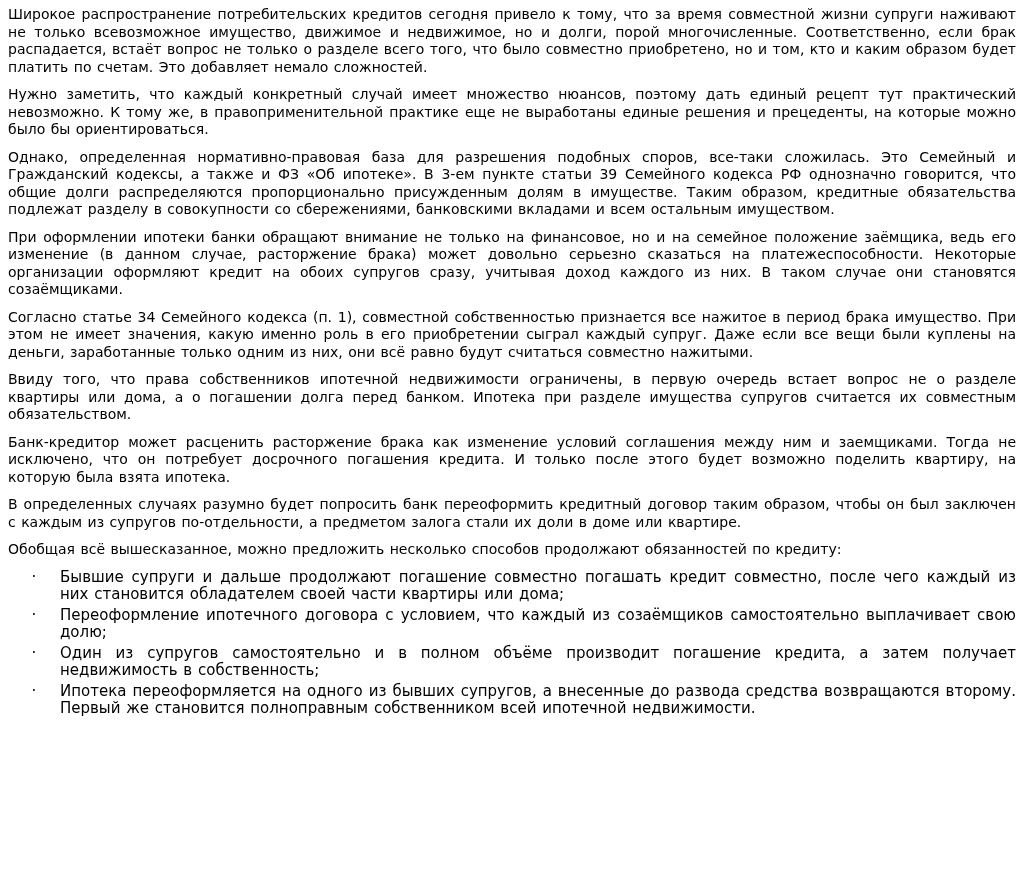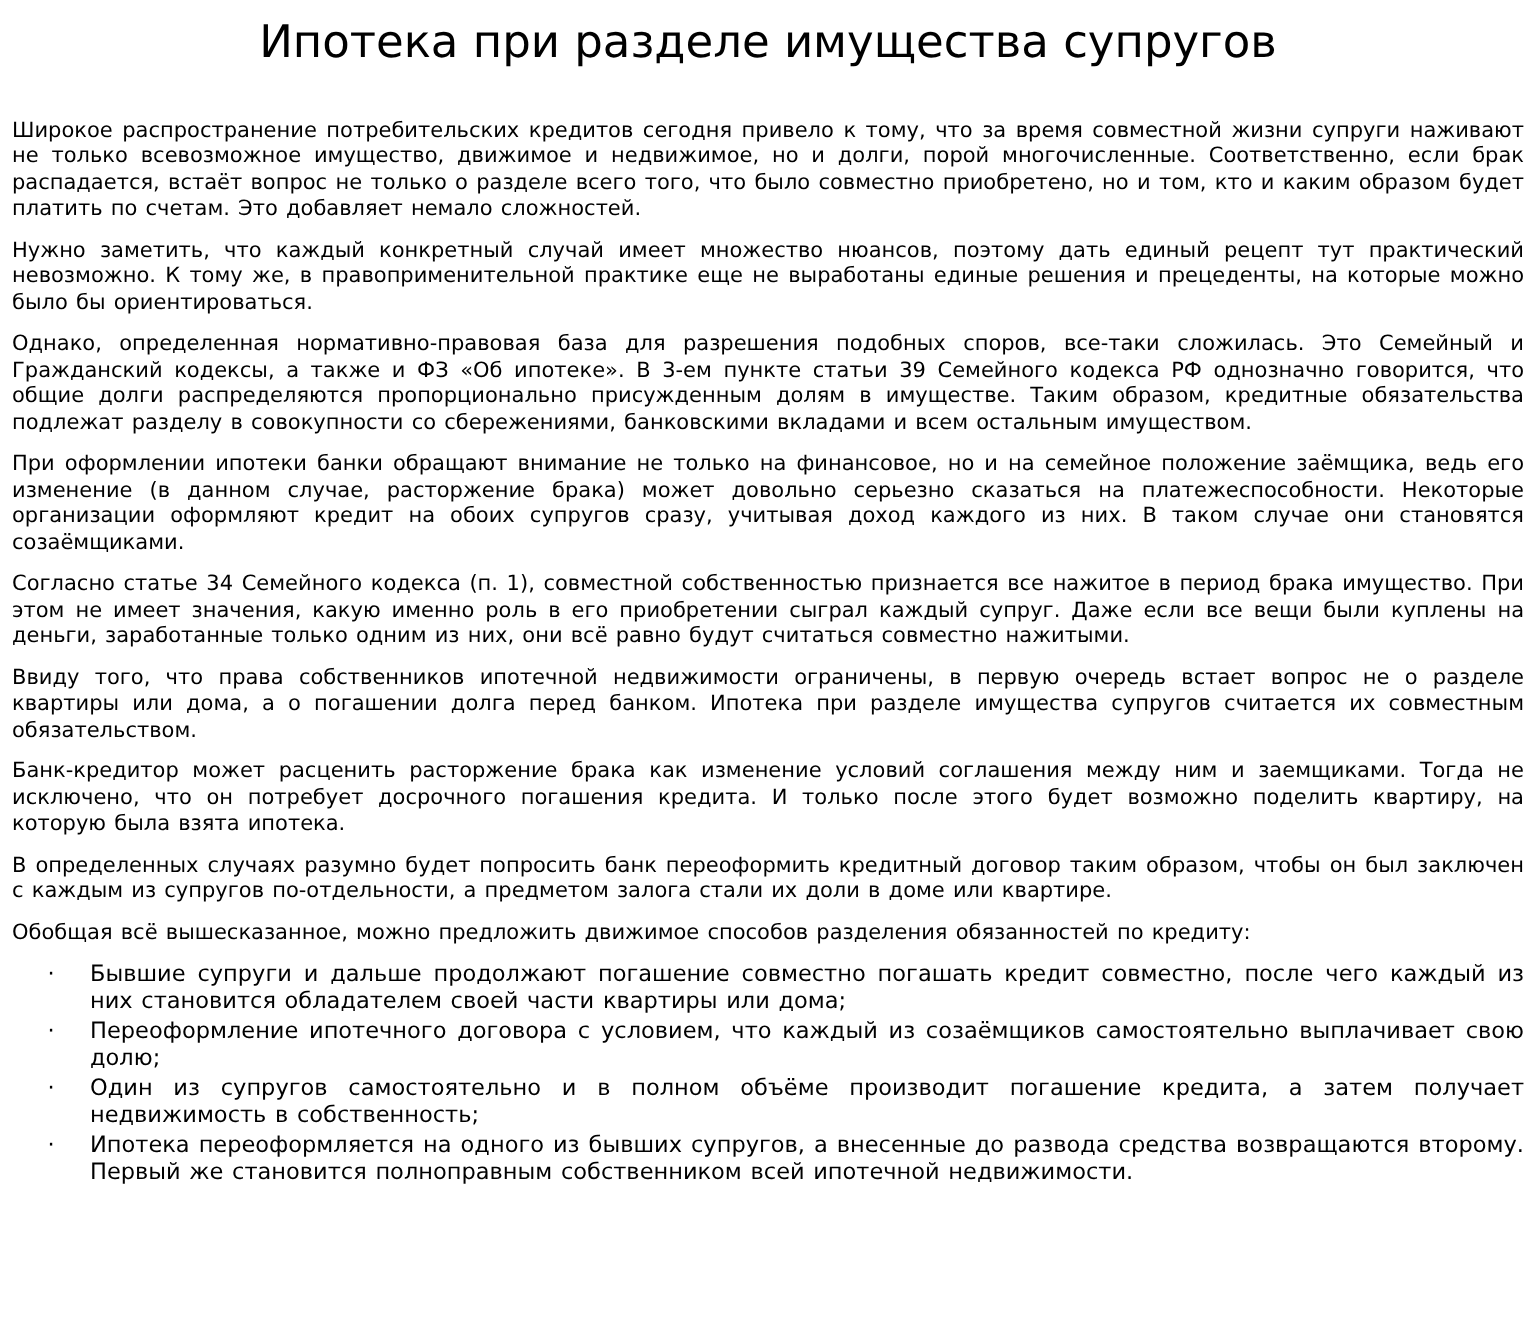--- a/index.html
+++ b/index.html
@@ -49,31 +49,30 @@
     .bullet .btext {
       flex: 1 1 auto;
       text-align: justify;
       word-spacing: 1px;
     }
   </style>
 </head>
 <body>
 
 <main class="page">
-  <h1 class="title">Ипотека при разделе имущества супругов</h1>
 
   <p class="para">Широкое распространение потребительских кредитов сегодня привело к тому, что за время совместной жизни супруги наживают не только всевозможное имущество, движимое и недвижимое, но и долги, порой многочисленные. Соответственно, если брак распадается, встаёт вопрос не только о разделе всего того, что было совместно приобретено, но и том, кто и каким образом будет платить по счетам. Это добавляет немало сложностей.</p>
   <p class="para">Нужно заметить, что каждый конкретный случай имеет множество нюансов, поэтому дать единый рецепт тут практический невозможно. К тому же, в правоприменительной практике еще не выработаны единые решения и прецеденты, на которые можно было бы ориентироваться.</p>
   <p class="para">Однако, определенная нормативно-правовая база для разрешения подобных споров, все-таки сложилась. Это Семейный и Гражданский кодексы, а также и ФЗ «Об ипотеке». В 3-ем пункте статьи 39 Семейного кодекса РФ однозначно говорится, что общие долги распределяются пропорционально присужденным долям в имуществе. Таким образом, кредитные обязательства подлежат разделу в совокупности со сбережениями, банковскими вкладами и всем остальным имуществом.</p>
   <p class="para">При оформлении ипотеки банки обращают внимание не только на финансовое, но и на семейное положение заёмщика, ведь его изменение (в данном случае, расторжение брака) может довольно серьезно сказаться на платежеспособности. Некоторые организации оформляют кредит на обоих супругов сразу, учитывая доход каждого из них. В таком случае они становятся созаёмщиками.</p>
   <p class="para">Согласно статье 34 Семейного кодекса (п. 1), совместной собственностью признается все нажитое в период брака имущество. При этом не имеет значения, какую именно роль в его приобретении сыграл каждый супруг. Даже если все вещи были куплены на деньги, заработанные только одним из них, они всё равно будут считаться совместно нажитыми.</p>
   <p class="para">Ввиду того, что права собственников ипотечной недвижимости ограничены, в первую очередь встает вопрос не о разделе квартиры или дома, а о погашении долга перед банком. Ипотека при разделе имущества супругов считается их совместным обязательством.</p>
   <p class="para">Банк-кредитор может расценить расторжение брака как изменение условий соглашения между ним и заемщиками. Тогда не исключено, что он потребует досрочного погашения кредита. И только после этого будет возможно поделить квартиру, на которую была взята ипотека.</p>
   <p class="para">В определенных случаях разумно будет попросить банк переоформить кредитный договор таким образом, чтобы он был заключен с каждым из супругов по-отдельности, а предметом залога стали их доли в доме или квартире.</p>
-  <p class="para">Обобщая всё вышесказанное, можно предложить движимое способов разделения обязанностей по кредиту:</p>
+  <p class="para">Обобщая всё вышесказанное, можно предложить несколько способов продолжают обязанностей по кредиту:</p>
 
   <div class="bullet-list">
     <div class="bullet">
       <span class="marker">·</span>
       <span class="btext">Бывшие супруги и дальше продолжают погашение совместно погашать кредит совместно, после чего каждый из них становится обладателем своей части квартиры или дома;</span>
     </div>
     <div class="bullet">
       <span class="marker">·</span>
       <span class="btext">Переоформление ипотечного договора с условием, что каждый из созаёмщиков самостоятельно выплачивает свою долю;</span>
     </div>

